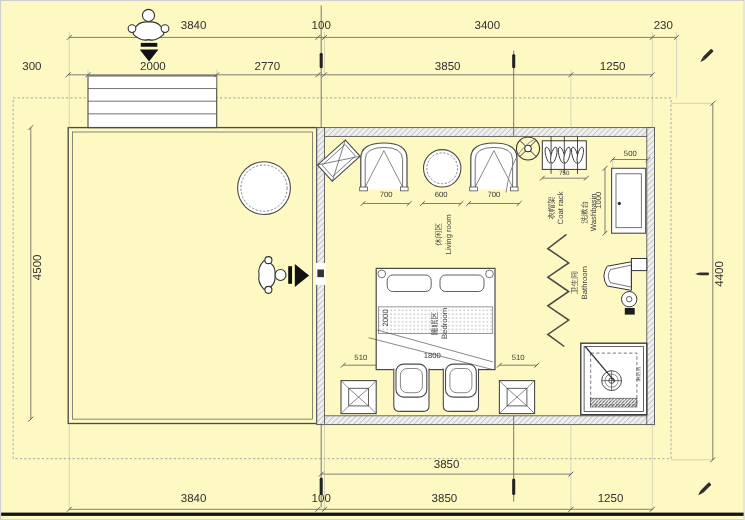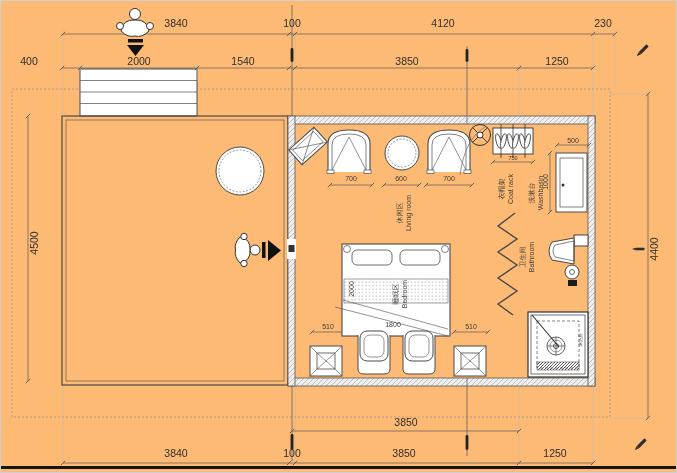--- a/index.html
+++ b/index.html
@@ -1,16 +1,16 @@
 <!DOCTYPE html>
 <html><head>
 <meta charset="utf-8">
 <style>
   html,body{margin:0;padding:0;background:#fff;}
-  #plan{position:relative;width:677px;height:473px;background:#fdba74;border:1px solid #cfcfcf;
+  #plan{position:relative;width:677px;height:473px;background:#fef9c3;border:1px solid #cfcfcf;
         box-sizing:border-box;font-family:"Liberation Sans",sans-serif;overflow:hidden;}
   #plan svg{position:absolute;left:0;top:0;}
   .t{position:absolute;font-size:10.5px;color:#2f2f2f;white-space:nowrap;
      transform:translate(-50%,-50%);letter-spacing:0;}
   .t.sm{font-size:7px;color:#3a3a3a;}
   .t.xs{font-size:5.5px;color:#3a3a3a;}
   .t.rot{transform:translate(-50%,-50%) rotate(-90deg);}
   .lbl{position:absolute;font-size:7px;line-height:1.25;color:#3f3f3f;text-align:center;
        white-space:nowrap;transform:translate(-50%,-50%) rotate(-90deg);}
   .lbl span{display:block;}
@@ -245,26 +245,26 @@
   <g transform="translate(637,248) rotate(90) scale(0.8)">
         <use href="#pencil"></use>
       </g>
   <g transform="translate(639,444) rotate(45)">
         <use href="#pencil"></use>
       </g>
 </svg>
 
 <span class="t" style="left:175px;top:22px">3840</span>
 <span class="t" style="left:291px;top:22px">100</span>
-<span class="t" style="left:442px;top:22px">4120</span>
+<span class="t" style="left:442px;top:22px">3400</span>
 <span class="t" style="left:602px;top:22px">230</span>
 
-<span class="t" style="left:28px;top:60px">400</span>
+<span class="t" style="left:28px;top:60px">300</span>
 <span class="t" style="left:138px;top:60px">2000</span>
-<span class="t" style="left:242px;top:60px">1540</span>
+<span class="t" style="left:242px;top:60px">2770</span>
 <span class="t" style="left:406px;top:60px">3850</span>
 <span class="t" style="left:556px;top:60px">1250</span>
 
 <span class="t" style="left:405px;top:421px">3850</span>
 
 <span class="t" style="left:175px;top:452px">3840</span>
 <span class="t" style="left:291px;top:452px">100</span>
 <span class="t" style="left:403px;top:452px">3850</span>
 <span class="t" style="left:554px;top:452px">1250</span>
 

